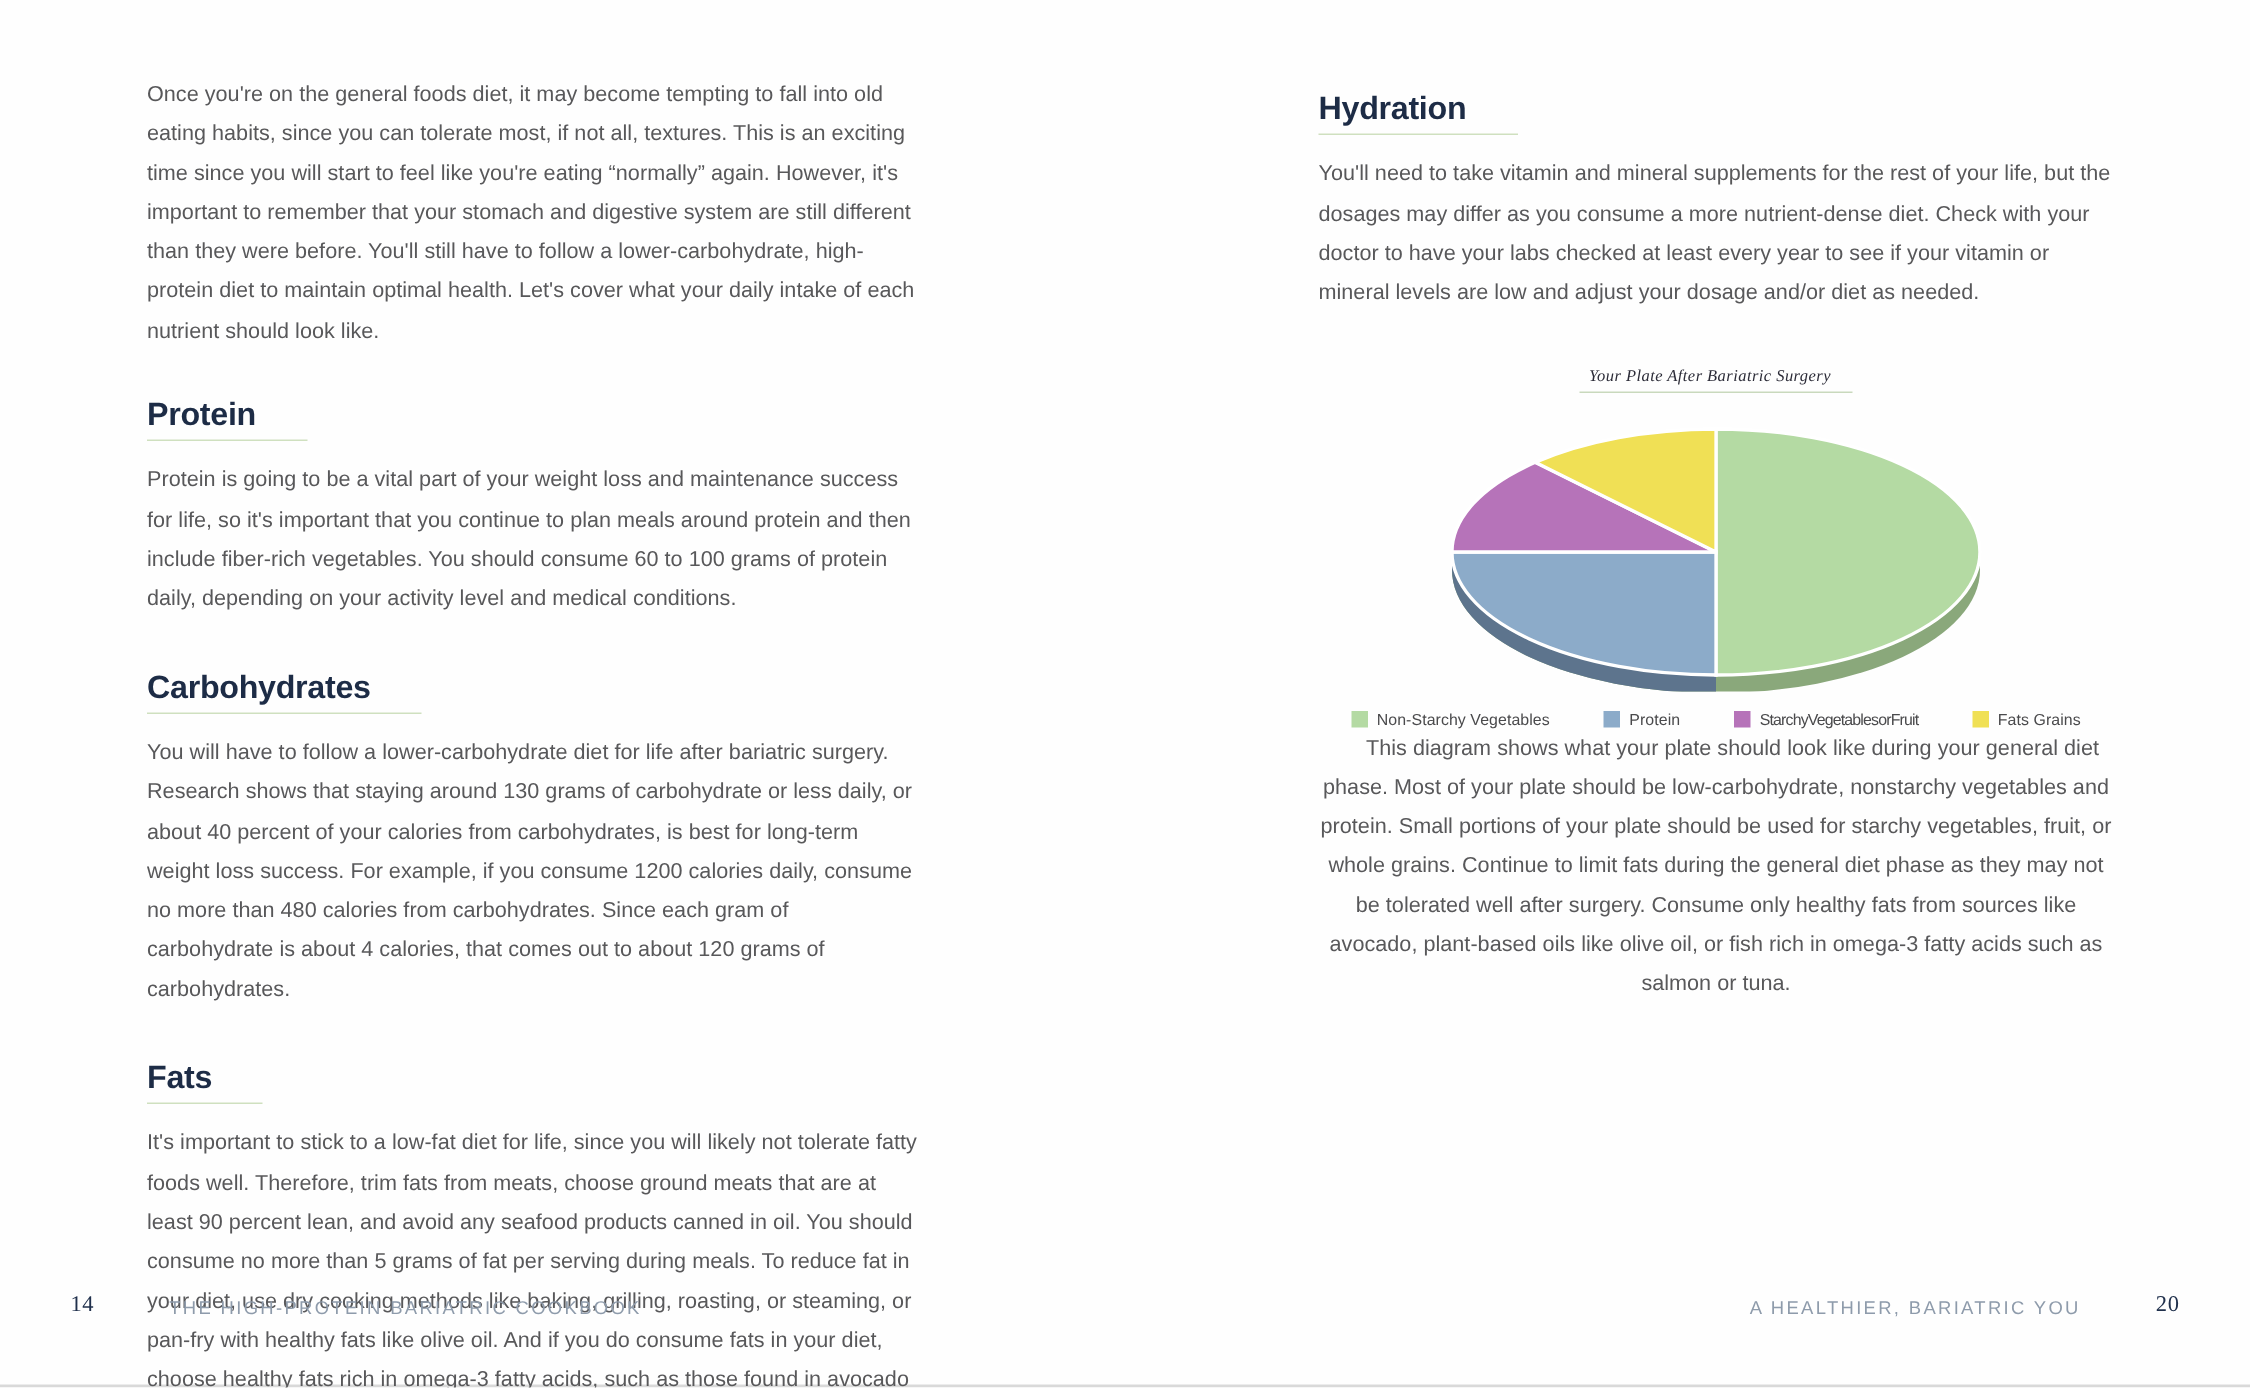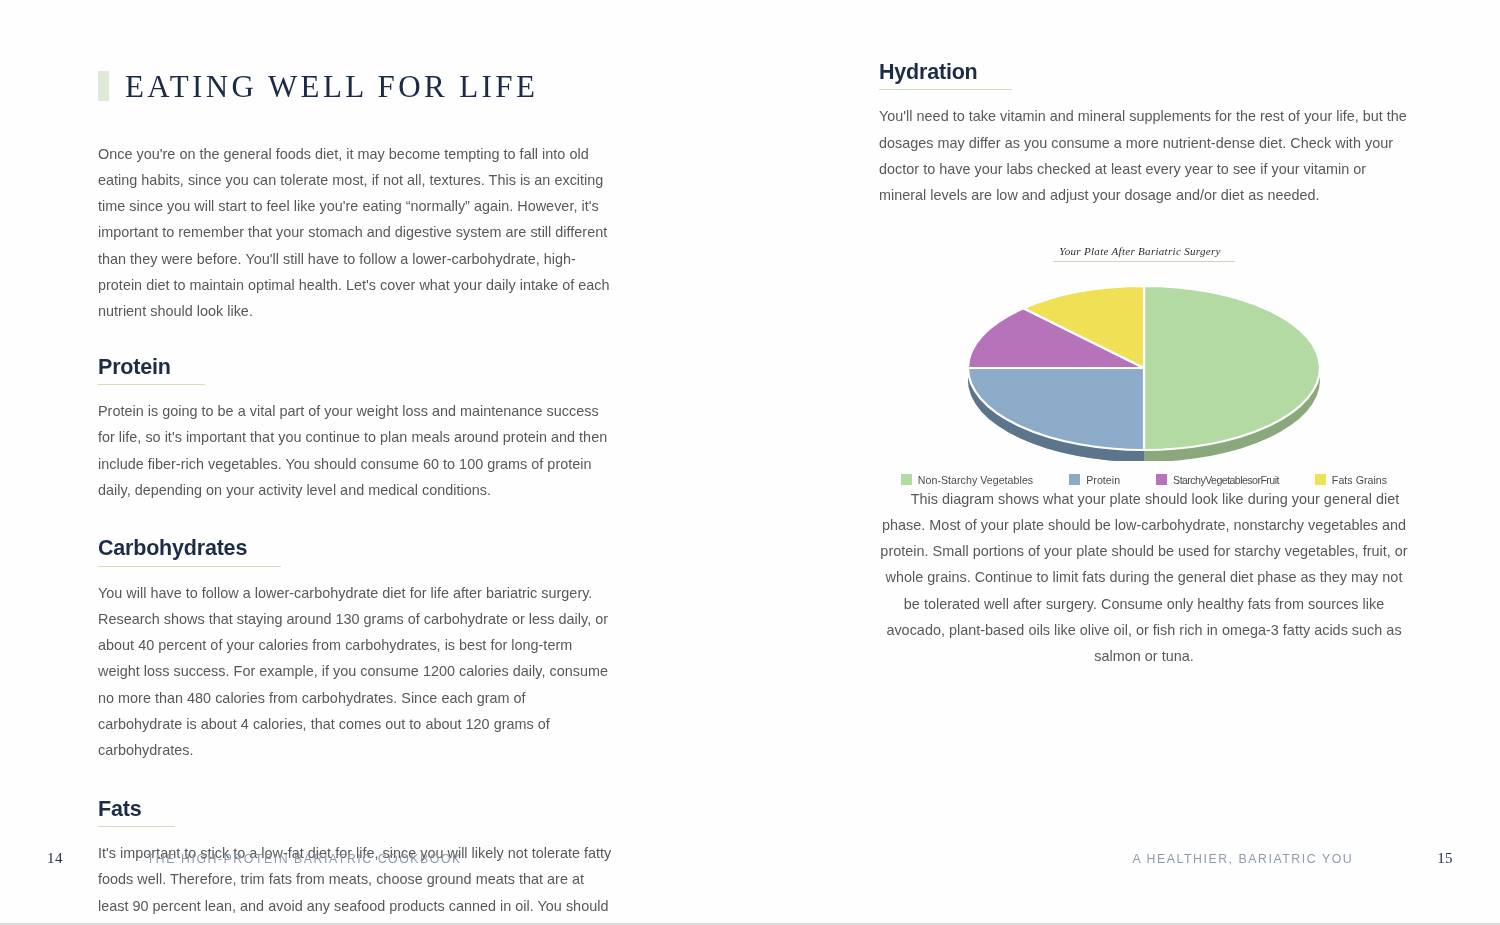--- a/index.html
+++ b/index.html
@@ -147,25 +147,24 @@
   }
   .legend-label.tight { letter-spacing: -0.55px; }
   .fig-caption {
     margin-top: 20px;
     text-align: center;
   }
 
   
   .footer {
     position: absolute;
-    bottom: 58px;
-    display: flex;
-    align-items: center;
+    bottom: 46px;
+    display: flex;
+    align-items: flex-end;
     font-size: 12.4px;
-    gap: 34px;
   }
   .footer-left  { left: 47px; }
   .footer-right { right: 47px; }
   .folio {
     font-family: "Liberation Serif", serif;
     font-size: 15px;
     color: #20304c;
     letter-spacing: 0.4px;
   }
   .running-head {
@@ -178,24 +177,20 @@
   .footer-right .running-head { margin-right: 50px; }
 </style>
 </head>
 <body>
 
 <div class="spread">
 
   <div class="page page-left">
     <div class="content-left">
 
-      <div class="chapter-title-row">
-        <div class="title-accent"></div>
-        <h1 class="chapter-title">EATING WELL FOR LIFE</h1>
-      </div>
 
       <p class="body">Once you're on the general foods diet, it may become tempting to fall into old eating habits, since you can tolerate most, if not all, textures. This is an exciting time since you will start to feel like you're eating “normally” again. However, it's important to remember that your stomach and digestive system are still different than they were before. You'll still have to follow a lower-carbohydrate, high-protein diet to maintain optimal health. Let's cover what your daily intake of each nutrient should look like.</p>
 
       <h2 class="sec-heading first">Protein</h2>
       <p class="body">Protein is going to be a vital part of your weight loss and maintenance success for life, so it's important that you continue to plan meals around protein and then include fiber-rich vegetables. You should consume 60 to 100 grams of protein daily, depending on your activity level and medical conditions.</p>
 
       <h2 class="sec-heading gap">Carbohydrates</h2>
       <p class="body">You will have to follow a lower-carbohydrate diet for life after bariatric surgery. Research shows that staying around 130 grams of carbohydrate or less daily, or about 40 percent of your calories from carbohydrates, is best for long-term weight loss success. For example, if you consume 1200 calories daily, consume no more than 480 calories from carbohydrates. Since each gram of carbohydrate is about 4 calories, that comes out to about 120 grams of carbohydrates.</p>
 
       <h2 class="sec-heading gap">Fats</h2>
@@ -263,17 +258,17 @@
           </div>
         </div>
 
         <p class="body indent fig-caption">This diagram shows what your plate should look like during your general diet phase. Most of your plate should be low-carbohydrate, nonstarchy vegetables and protein. Small portions of your plate should be used for starchy vegetables, fruit, or whole grains. Continue to limit fats during the general diet phase as they may not be tolerated well after surgery. Consume only healthy fats from sources like avocado, plant-based oils like olive oil, or fish rich in omega-3 fatty acids such as salmon or tuna.</p>
       </div>
 
     </div>
 
     <div class="footer footer-right">
       <span class="running-head">A HEALTHIER, BARIATRIC YOU</span>
-      <span class="folio">15</span>
+      <span class="folio">20</span>
     </div>
   </div>
 
 </div>
 
 </body></html>

